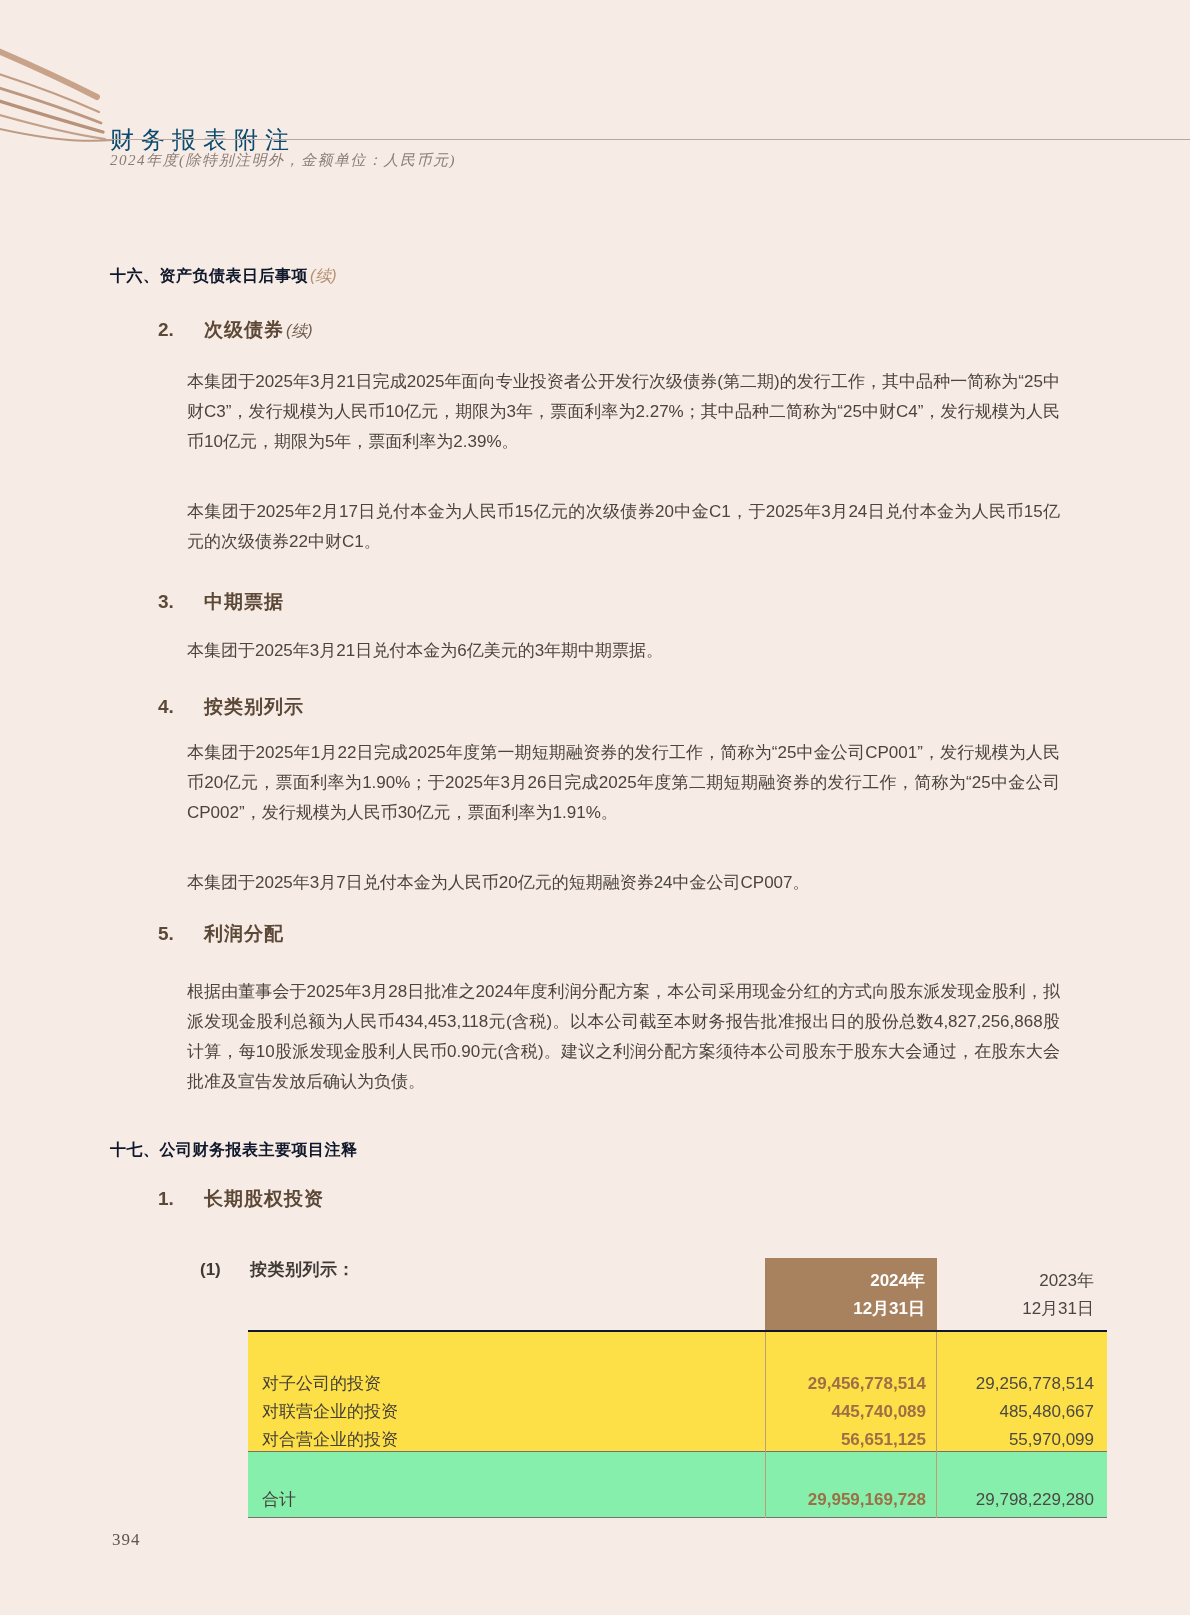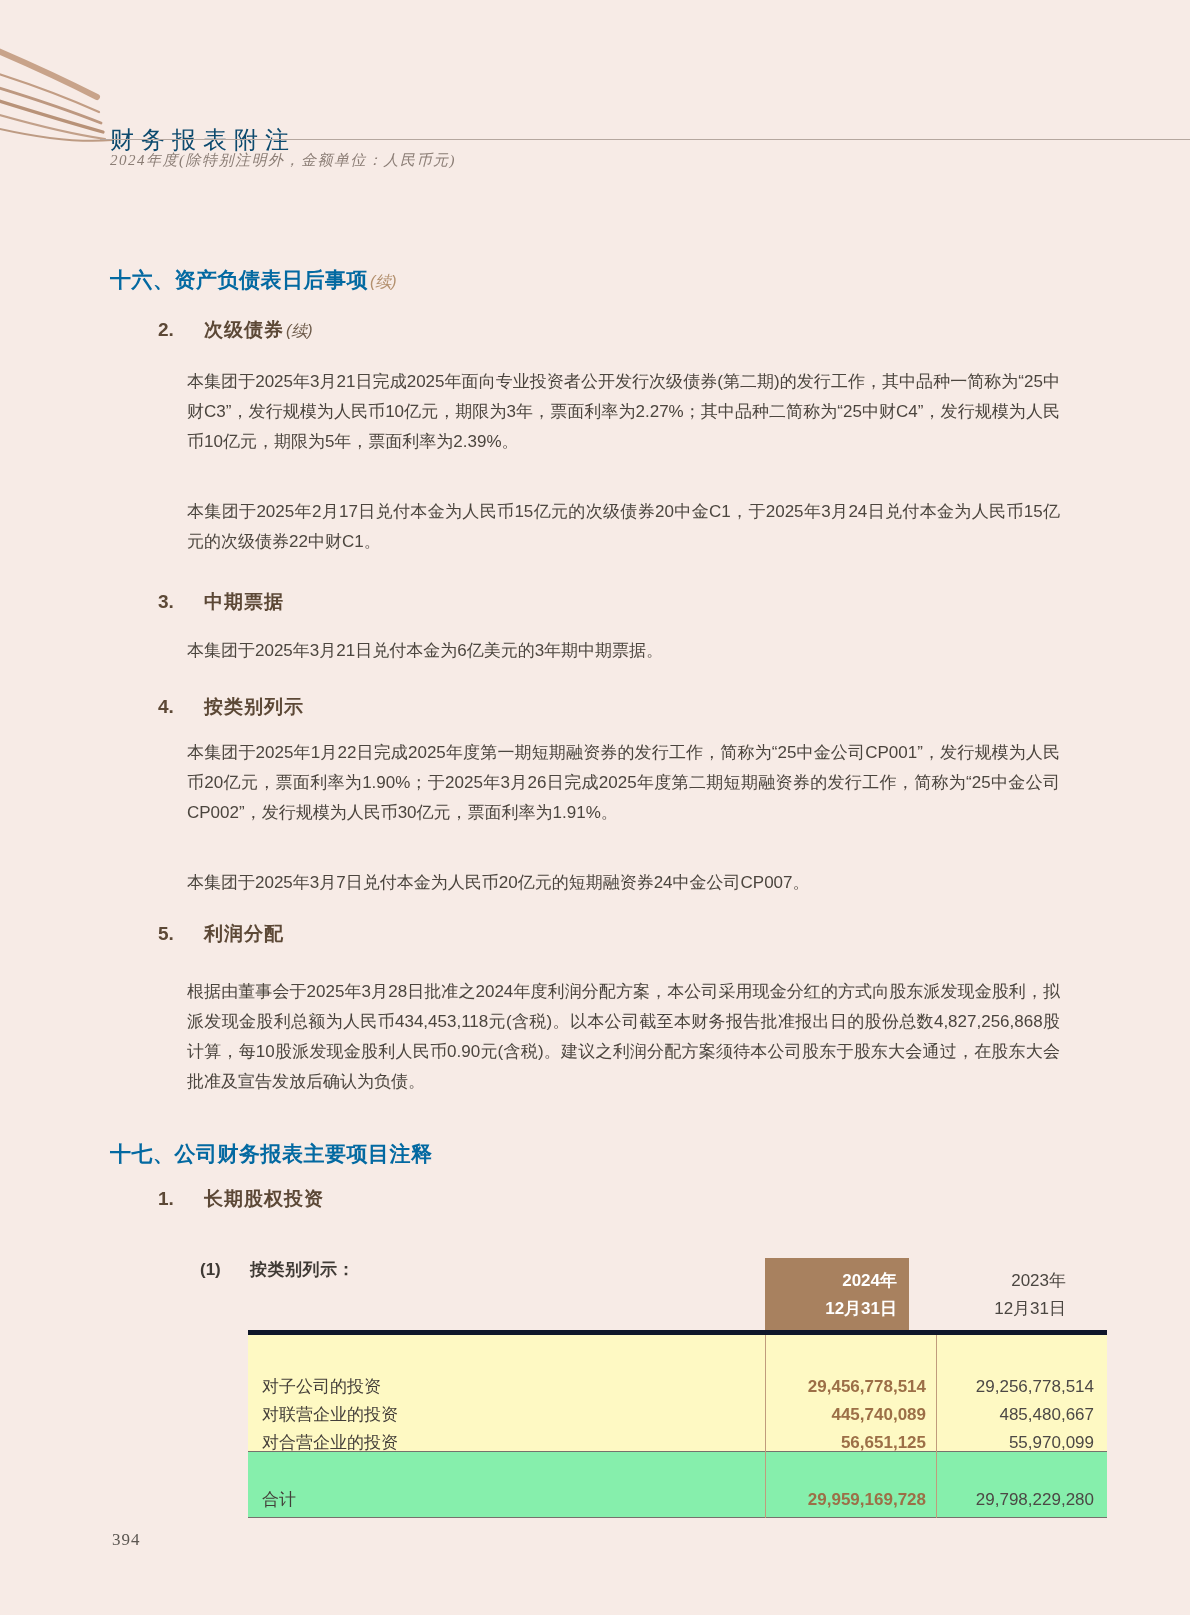--- a/index.html
+++ b/index.html
@@ -20,21 +20,21 @@
     position:absolute; left:100px; top:139px; width:1090px; height:1px;
     background:#b5a79f;
   }
   .doc-subtitle {
     position:absolute; left:110px; top:151px;
     font-family:"Liberation Serif","DejaVu Serif",serif;
     font-style:italic; font-size:15px; color:#8b7d75; letter-spacing:1.5px;
   }
 
   .sec-head { position:absolute; left:110px; white-space:nowrap; }
-  .sec-title { font-size:21px; font-weight:bold; color:#0369a1; letter-spacing:0.5px;text-align:center; }
+  .sec-title { font-size:16px; font-weight:bold; color:#0f172a; letter-spacing:0.5px;text-align:center; }
   .sec-suffix { font-size:16px; font-style:italic; color:#b3906e; margin-left:2px; }
 
   .item-head { position:absolute; left:158px; display:flex; align-items:baseline; white-space:nowrap; }
   .inum { width:46px; font-size:19px; font-weight:bold; color:#5c4836; }
   .ititle { font-size:19px; font-weight:bold; color:#5c4836; letter-spacing:1px; }
   .isuffix { font-size:16px; font-style:italic; color:#6d5a49; margin-left:2px; }
 
   .para {
     position:absolute; left:187px; width:873px;
     font-size:17px; line-height:30px; color:#4b453e;
@@ -43,30 +43,30 @@
 
   .sub-head { position:absolute; left:200px; display:flex; align-items:baseline; }
   .snum { width:50px; font-size:17px; font-weight:bold; color:#3f3a35; }
   .slabel { font-size:17px; font-weight:bold; color:#3f3a35; letter-spacing:0.5px;margin-top:32px; }
 
   
   .lei-table { position:absolute; left:248px; top:1258px; width:859px; font-size:17px; }
   .t-header { display:flex; height:72px; }
   .h-label { width:517px; }
   .h-2024 {
-    width:144px; background:#a8815f; color:#ffffff; font-weight:bold;
+    width:172px; background:#a8815f; color:#ffffff; font-weight:bold;
     text-align:right; padding:9px 12px 0 8px; line-height:28px;
   }
   .h-2023 {
     width:170px; color:#4b4641; text-align:right;
     padding:9px 13px 0 0; line-height:28px;
   }
   .t-body {
-    background:#fef9c3;
-    border-top:5px solid #0f172a; border-bottom:1px solid #76716d;
+    background:#fde047;
+    border-top:2px solid #0f172a; border-bottom:1px solid #76716d;
     padding:38px 0 0 0; height:122px;
   }
   .t-total { background:#86efac; border-bottom:1px solid #76716d; padding:34px 0 4px 0; height:66px; }
   .t-row { display:flex; line-height:28px; }
   .c-label { width:517px; padding-left:14px; color:#433e39; }
   .c-2024 {
     width:172px; text-align:right; padding-right:10px;
     font-weight:bold; color:#9c6f47;
     border-left:1px solid #c09c7c; border-right:1px solid #c09c7c;
   }

